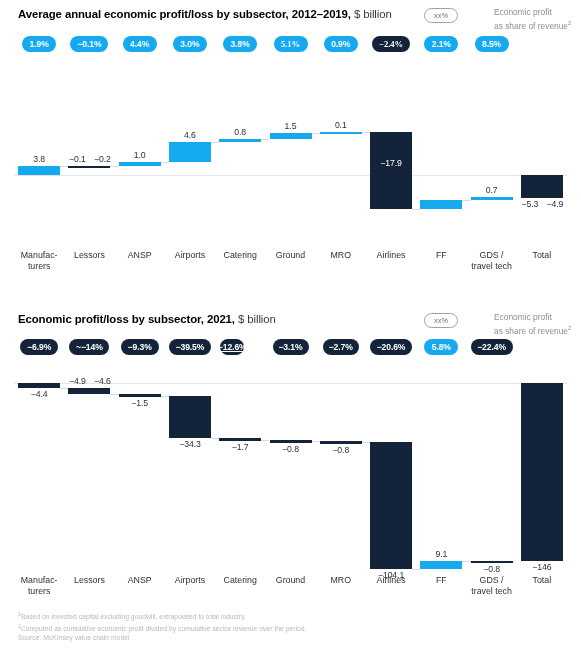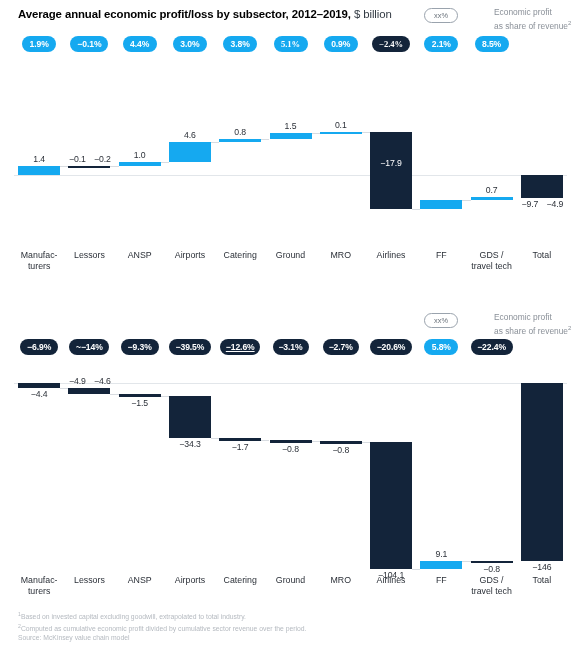--- a/index.html
+++ b/index.html
@@ -157,21 +157,21 @@
       <div class="pill blue" style="width: 34px; left: 323.773px;">0.9%</div>
       <div class="pill dark" style="width: 38px; left: 372.045px; font-family: Liberation Serif, serif;">−2.4%</div>
       <div class="pill blue" style="width: 34px; left: 424.318px;">2.1%</div>
       <div class="pill blue" style="width: 34px; left: 474.591px; text-align: center;">8.5%</div>
     </div>
 
   <div class="plot" style="top:58px;height:180px;">
       <div class="baseline" style="top: 117px;"></div>
       <div class="bar blue" style="left: 18.1364px; top: 107.54px; width: 42px; height: 9.46px;"></div>
       <div class="connector" style="left: 60.1364px; width: 8.27273px; top: 107.54px;"></div>
-      <div class="vlabel" style="left: 9.13636px; top: 95.54px; width: 60px;">1.4</div>
+      <div class="vlabel" style="left: 9.13636px; top: 95.54px; width: 60px;">3.8</div>
       <div class="bar dark" style="left: 68.4091px; top: 107.54px; width: 42px; height: 2.5px;"></div>
       <div class="connector" style="left: 110.409px; width: 8.27273px; top: 107.97px;"></div>
       <div class="vlabel" style="left: 47.4091px; top: 95.54px; width: 60px;">−0.1</div>
       <div class="vlabel" style="left: 72.4091px; top: 95.54px; width: 60px;">−0.2</div>
       <div class="bar blue" style="left: 118.682px; top: 103.67px; width: 42px; height: 4.3px;"></div>
       <div class="connector" style="left: 160.682px; width: 8.27273px; top: 103.67px;"></div>
       <div class="vlabel" style="left: 109.682px; top: 91.67px; width: 60px;">1.0</div>
       <div class="bar blue" style="left: 168.955px; top: 83.89px; width: 42px; height: 19.78px;"></div>
       <div class="connector" style="left: 210.955px; width: 8.27273px; top: 83.89px;"></div>
       <div class="vlabel" style="left: 159.955px; top: 71.89px; width: 60px;">4.6</div>
@@ -186,21 +186,21 @@
       <div class="vlabel" style="left: 310.773px; top: 61.57px; width: 60px;">0.1</div>
       <div class="bar dark" style="left: 370.045px; top: 73.57px; width: 42px; height: 76.97px;"></div>
       <div class="connector" style="left: 412.045px; width: 8.27273px; top: 150.54px;"></div>
       <div class="vlabel onbar" style="left: 361.045px; top: 100px; width: 60px;">−17.9</div>
       <div class="bar blue" style="left: 420.318px; top: 141.94px; width: 42px; height: 8.6px;"></div>
       <div class="connector" style="left: 462.318px; width: 8.27273px; top: 141.94px;"></div>
       <div class="vlabel onbar" style="left: 411.318px; top: 107px; width: 60px;">2.0</div>
       <div class="bar blue" style="left: 470.591px; top: 138.93px; width: 42px; height: 3.01px;"></div>
       <div class="vlabel" style="left: 461.591px; top: 126.93px; width: 60px;">0.7</div>
       <div class="bar dark" style="left: 520.864px; top: 117px; width: 42px; height: 22.79px;"></div>
-      <div class="vlabel" style="width: 60px; left: 499.864px; top: 140.79px;">−9.7</div>
+      <div class="vlabel" style="width: 60px; left: 499.864px; top: 140.79px;">−5.3</div>
       <div class="vlabel" style="width: 60px; left: 524.864px; top: 140.79px;">−4.9</div>
     </div>
 
   <div class="cats" style="top:250px;height:28px;">
       <div class="cat" style="width: 60.2727px; left: 9px; top: 0px;">Manufac-
 turers</div>
       <div class="cat" style="width: 60.2727px; left: 59.2727px; top: 0px;">Lessors</div>
       <div class="cat" style="width: 60.2727px; left: 109.545px; top: 0px;">ANSP</div>
       <div class="cat" style="width: 60.2727px; left: 159.818px; top: 0px;">Airports</div>
       <div class="cat" style="width: 60.2727px; left: 210.091px; top: 0px;">Catering</div>
@@ -209,35 +209,38 @@
       <div class="cat" style="width: 60.2727px; left: 360.909px; top: 0px;">Airlines</div>
       <div class="cat" style="width: 60.2727px; left: 411.182px; top: 0px;">FF</div>
       <div class="cat" style="width: 60.2727px; left: 461.455px; top: 0px;">GDS /
 travel tech</div>
       <div class="cat" style="width: 60.2727px; left: 511.727px; top: 0px;">Total</div>
     </div>
 </div>
 
 <div class="panel" style="top:305px;height:295px;">
 
+  <div class="title" style="top:8px;">
+    <span>Economic profit/loss by subsector, 2021,</span><span class="thin"> $ billion</span>
+  </div>
 
   <div class="legend" style="top:7px;left:424px;">
     <div class="legend-pill">xx%</div>
     <div class="legend-text">
       <div>Economic profit</div>
       <div><span>as share of revenue</span><sup>2</sup></div>
     </div>
   </div>
 
   <div class="pill-row" style="top:34px;">
       <div class="pill dark" style="width: 38px; left: 20.1364px;">−6.9%</div>
       <div class="pill dark" style="width: 40px; left: 69.4091px;">~−14%</div>
       <div class="pill dark" style="width: 38px; left: 120.682px;">−9.3%</div>
       <div class="pill dark" style="width: 42px; left: 168.955px;">−39.5%</div>
-      <div class="pill dark" style="width: 40px; left: 220.227px; text-decoration: underline;">−12.6%</div>
+      <div class="pill dark" style="width: 24px; left: 220.227px; text-decoration: underline;">−12.6%</div>
       <div class="pill dark" style="width: 36px; left: 272.5px;">−3.1%</div>
       <div class="pill dark" style="width: 36px; left: 322.773px;">−2.7%</div>
       <div class="pill dark" style="width: 42px; left: 370.045px;">−20.6%</div>
       <div class="pill blue" style="width: 34px; left: 424.318px;">5.8%</div>
       <div class="pill dark" style="width: 42px; left: 470.591px;">−22.4%</div>
     </div>
 
   <div class="plot" style="top:62px;height:200px;">
       <div class="baseline" style="top: 16px;"></div>
       <div class="bar dark" style="left: 18.1364px; top: 16px; width: 42px; height: 5.368px;"></div>

